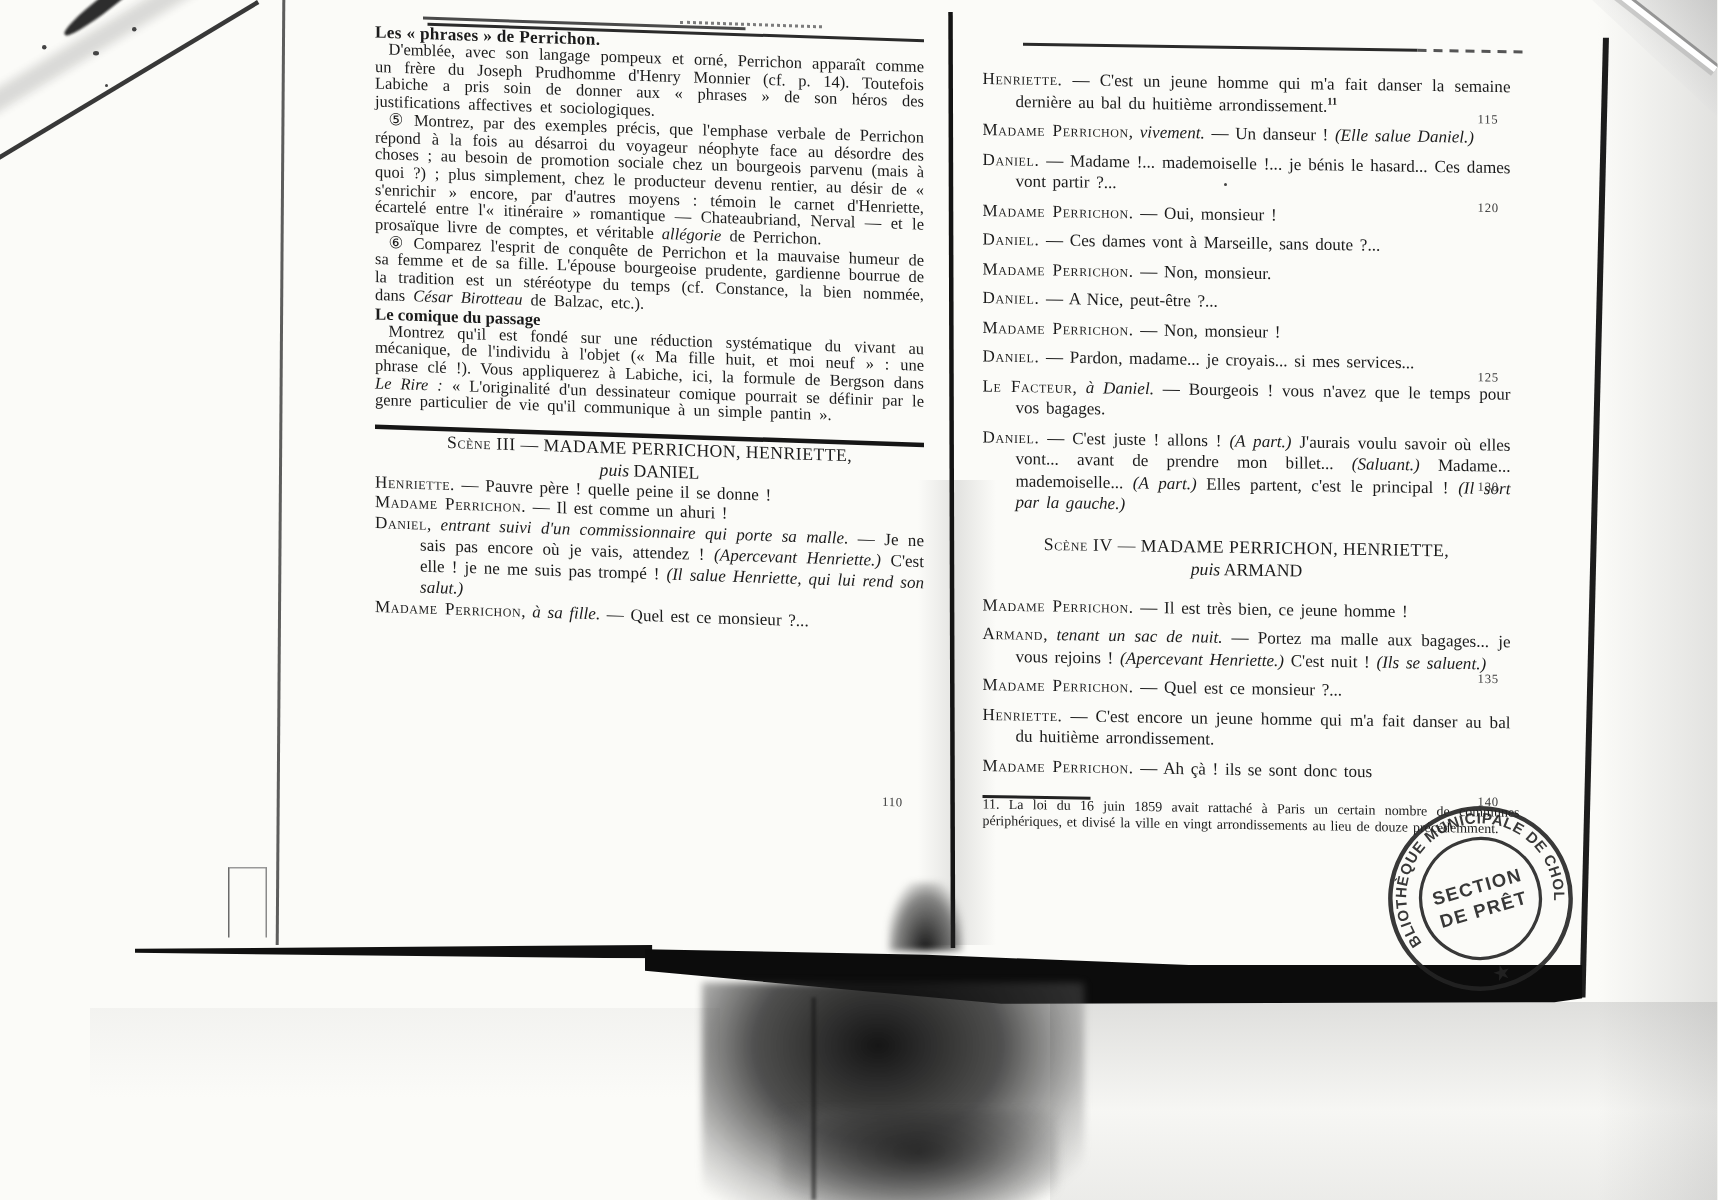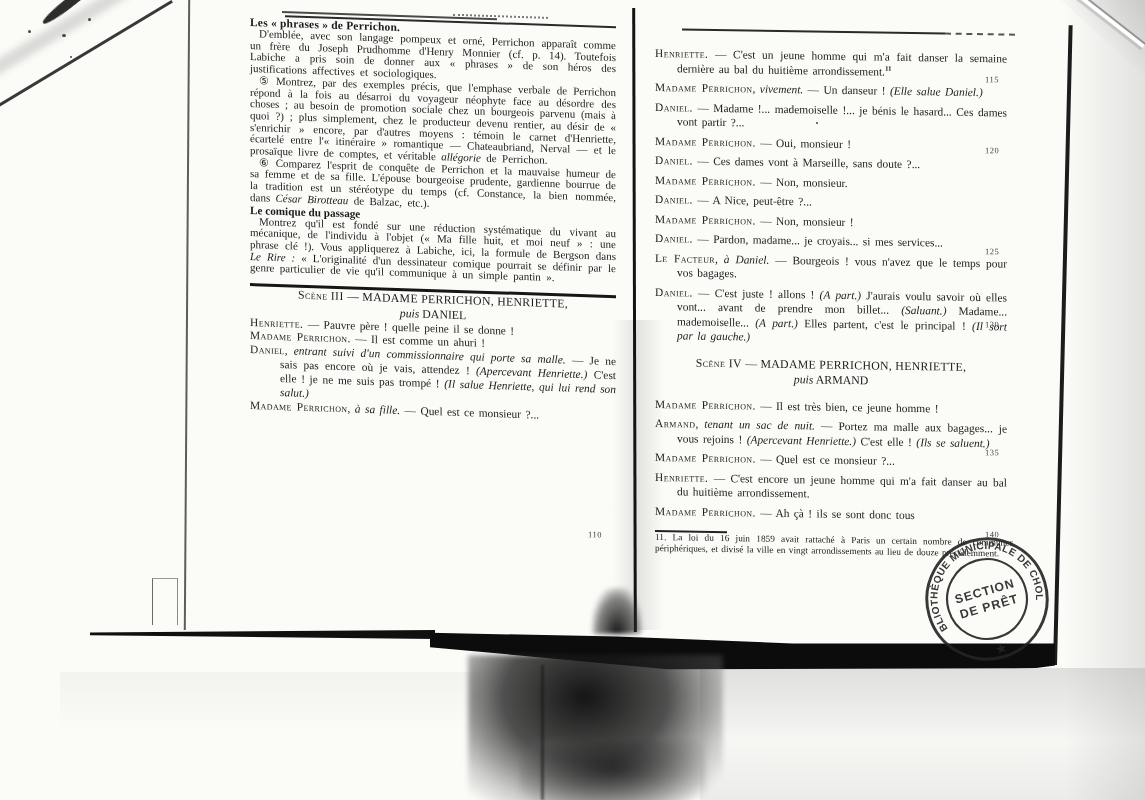--- a/index.html
+++ b/index.html
@@ -121,28 +121,28 @@
       <p class="t-dialog"><span class="seg-sc">Daniel.</span><span> — Ces dames vont à Marseille, sans doute ?...</span></p>
       <p class="t-dialog"><span class="seg-sc">Madame Perrichon.</span><span> — Non, monsieur.</span></p>
       <p class="t-dialog"><span class="seg-sc">Daniel.</span><span> — A Nice, peut-être ?...</span></p>
       <p class="t-dialog"><span class="seg-sc">Madame Perrichon.</span><span> — Non, monsieur !</span></p>
       <p class="t-dialog"><span class="seg-sc">Daniel.</span><span> — Pardon, madame... je croyais... si mes services...</span></p>
       <p class="t-dialog"><span class="seg-sc">Le Facteur</span><span>, </span><span class="seg-i">à Daniel.</span><span> — Bourgeois ! vous n'avez que le temps pour vos bagages.</span></p>
       <p class="t-dialog"><span class="seg-sc">Daniel.</span><span> — C'est juste ! allons ! </span><span class="seg-i">(A part.)</span><span> J'aurais voulu savoir où elles vont... avant de prendre mon billet... </span><span class="seg-i">(Saluant.)</span><span> Madame... mademoiselle... </span><span class="seg-i">(A part.)</span><span> Elles partent, c'est le principal ! </span><span class="seg-i">(Il sort par la gauche.)</span></p>
       <p class="t-scene"><span class="seg-sc">Scène IV</span><span> — MADAME PERRICHON, HENRIETTE,</span></p>
       <p class="t-scene2"><span class="seg-i">puis</span><span> ARMAND</span></p>
       <p class="t-dialog"><span class="seg-sc">Madame Perrichon.</span><span> — Il est très bien, ce jeune homme !</span></p>
-      <p class="t-dialog"><span class="seg-sc">Armand</span><span>, </span><span class="seg-i">tenant un sac de nuit.</span><span> — Portez ma malle aux bagages... je vous rejoins ! </span><span class="seg-i">(Apercevant Henriette.)</span><span> C'est elle ! </span><span class="seg-i">(Ils se saluent.)</span></p>
+      <p class="t-dialog"><span class="seg-sc">Armand</span><span>, </span><span class="seg-i">tenant un sac de nuit.</span><span> — Portez ma malle aux bagages... je vous rejoins ! </span><span class="seg-i">(Apercevant Henriette.)</span><span> C'est nuit ! </span><span class="seg-i">(Ils se saluent.)</span></p>
       <p class="t-dialog"><span class="seg-sc">Madame Perrichon.</span><span> — Quel est ce monsieur ?...</span></p>
       <p class="t-dialog"><span class="seg-sc">Henriette.</span><span> — C'est encore un jeune homme qui m'a fait danser au bal du huitième arrondissement.</span></p>
       <p class="t-dialog"><span class="seg-sc">Madame Perrichon.</span><span> — Ah çà ! ils se sont donc tous</span></p>
       <div class="t-footrule"></div>
       <p class="t-footnote"><span>11. La loi du 16 juin 1859 avait rattaché à Paris un certain nombre de communes périphériques, et divisé la ville en vingt arrondissements au lieu de douze précédemment.</span></p>
       <span class="line-num" style="top: 22px; left: 330px; margin-top: 23px;">115</span>
-      <span class="line-num" style="top: 116px; left: 330px;">120</span>
+      <span class="line-num" style="top: 104px; left: 330px;">120</span>
       <span class="line-num" style="top: 217px; left: 330px;">125</span>
       <span class="line-num" style="top: 290px; left: 330px;">130</span>
       <span class="line-num" style="top: 418px; left: 330px;">135</span>
       <span class="line-num" style="top: 500px; left: 330px;">140</span>
     </div>
 
   <div class="art band-thin"></div>
   <div class="art band-thick"></div>
   <div class="art plume"></div>
   <div class="art blob"></div>

